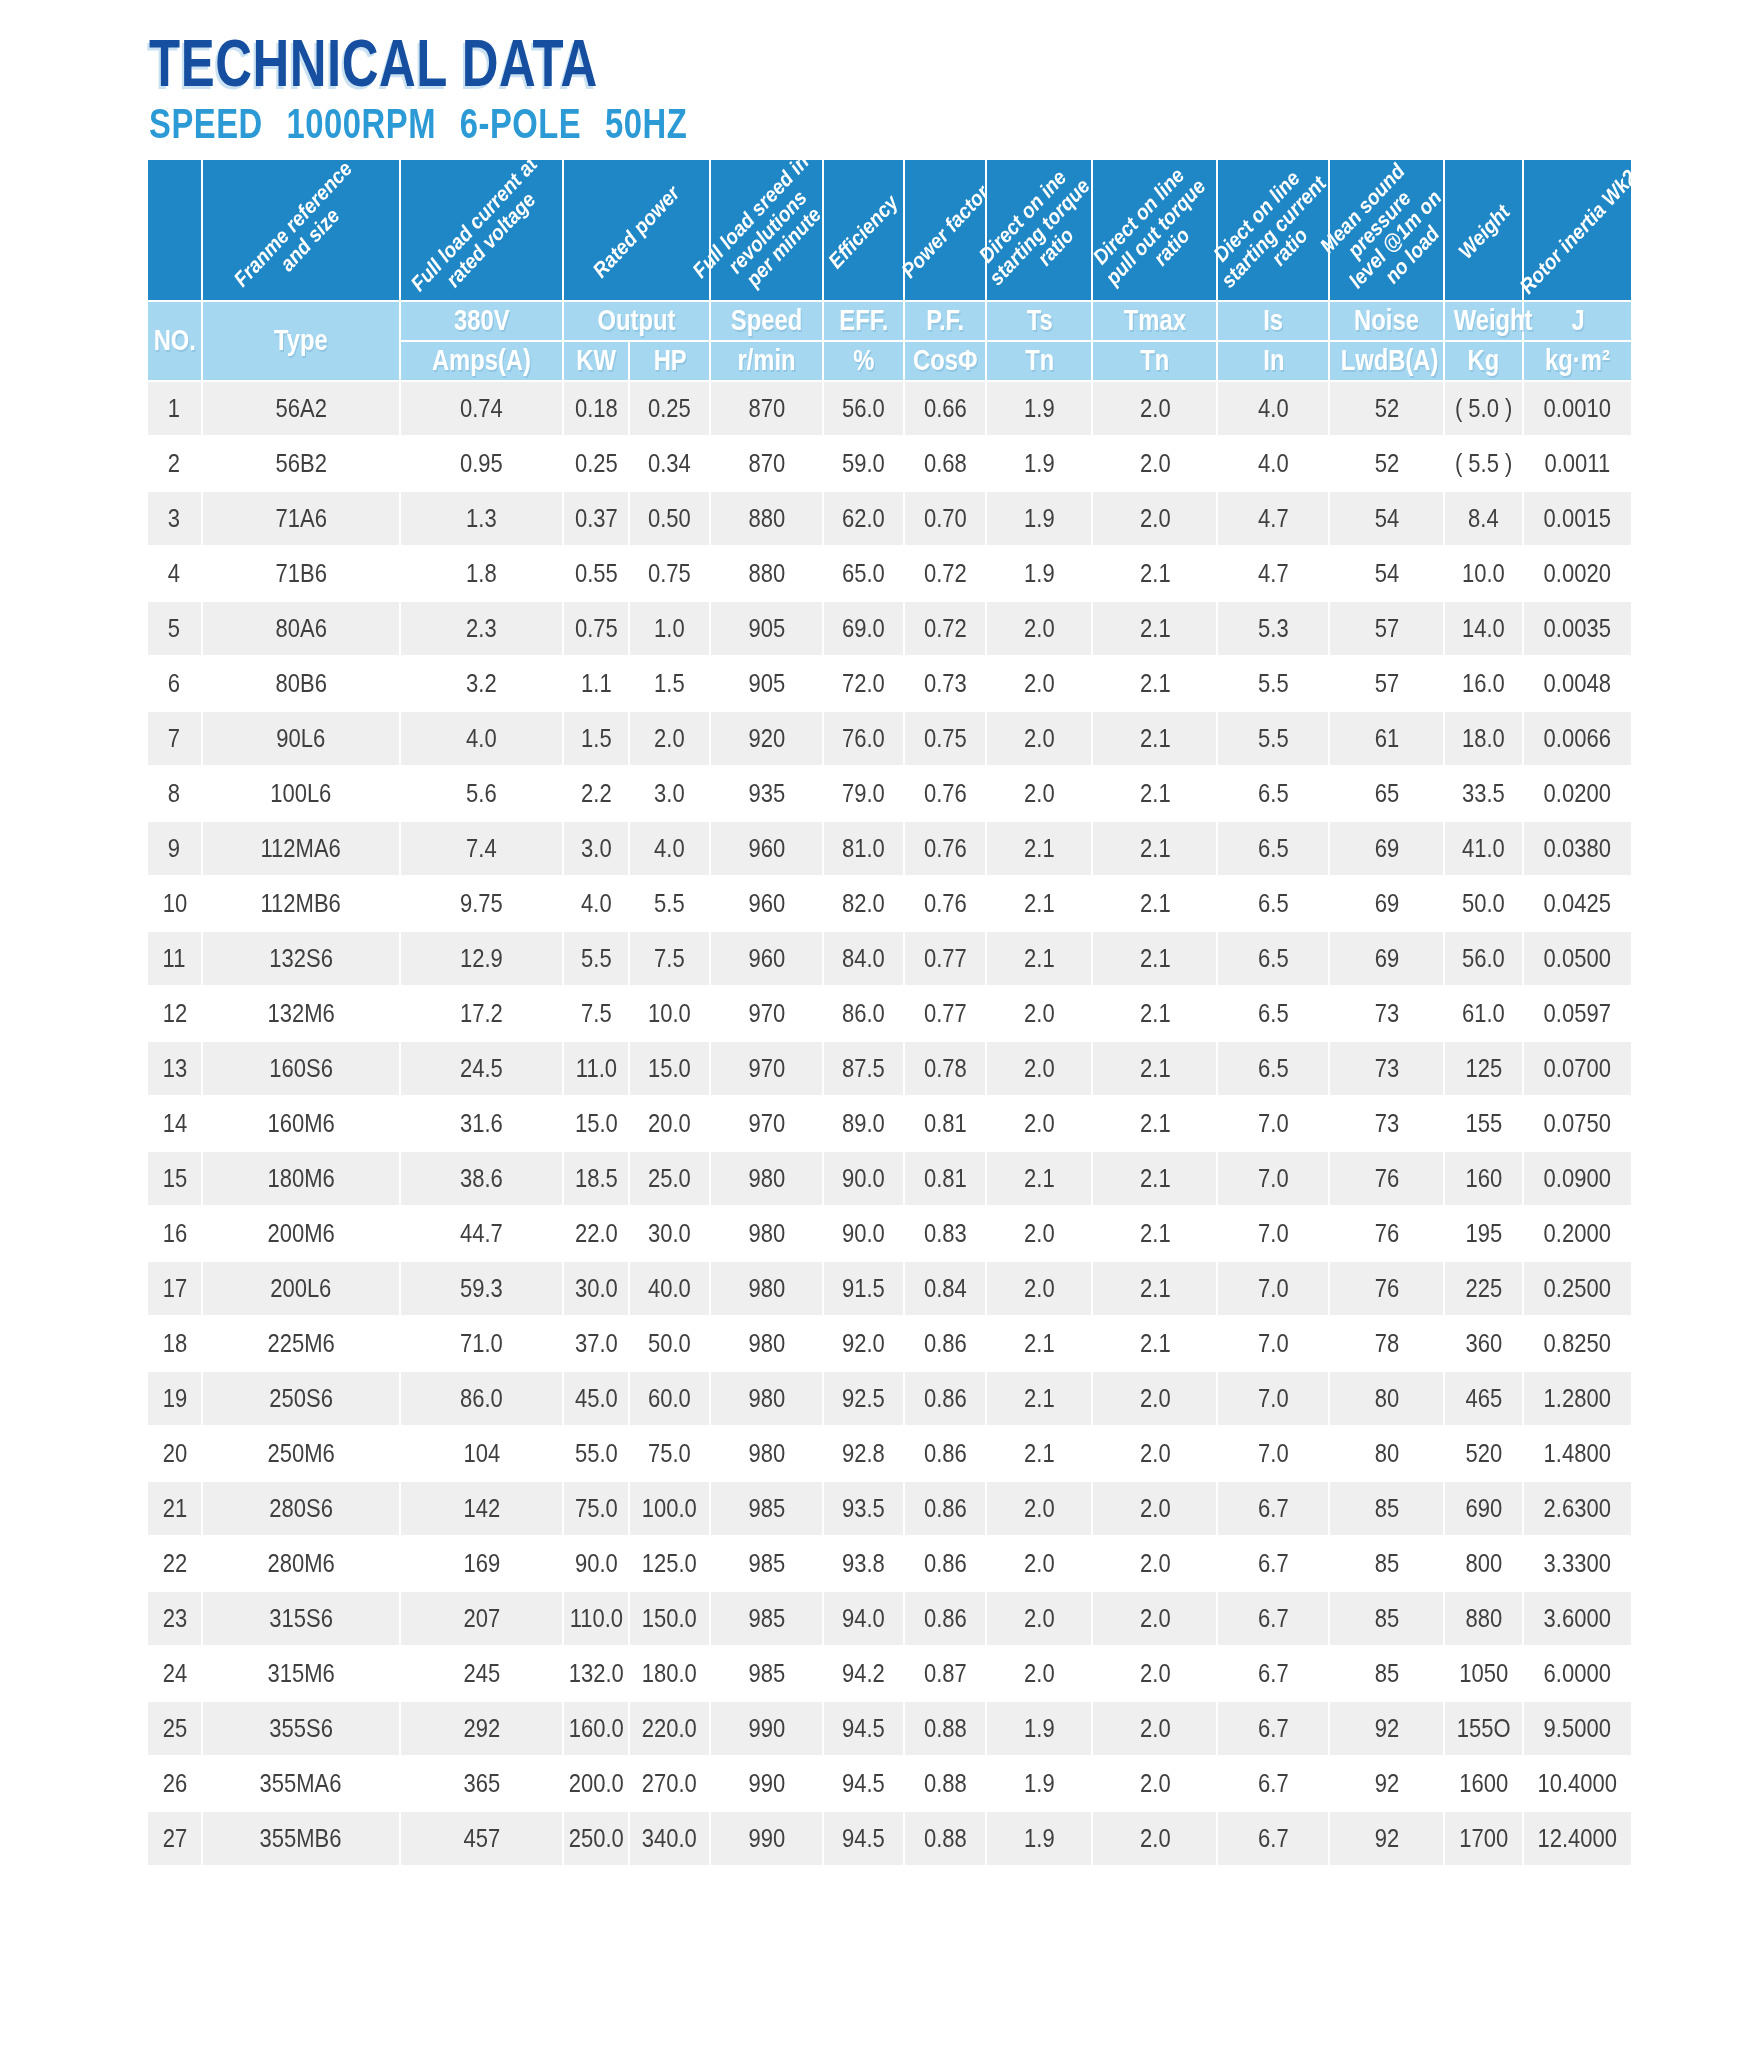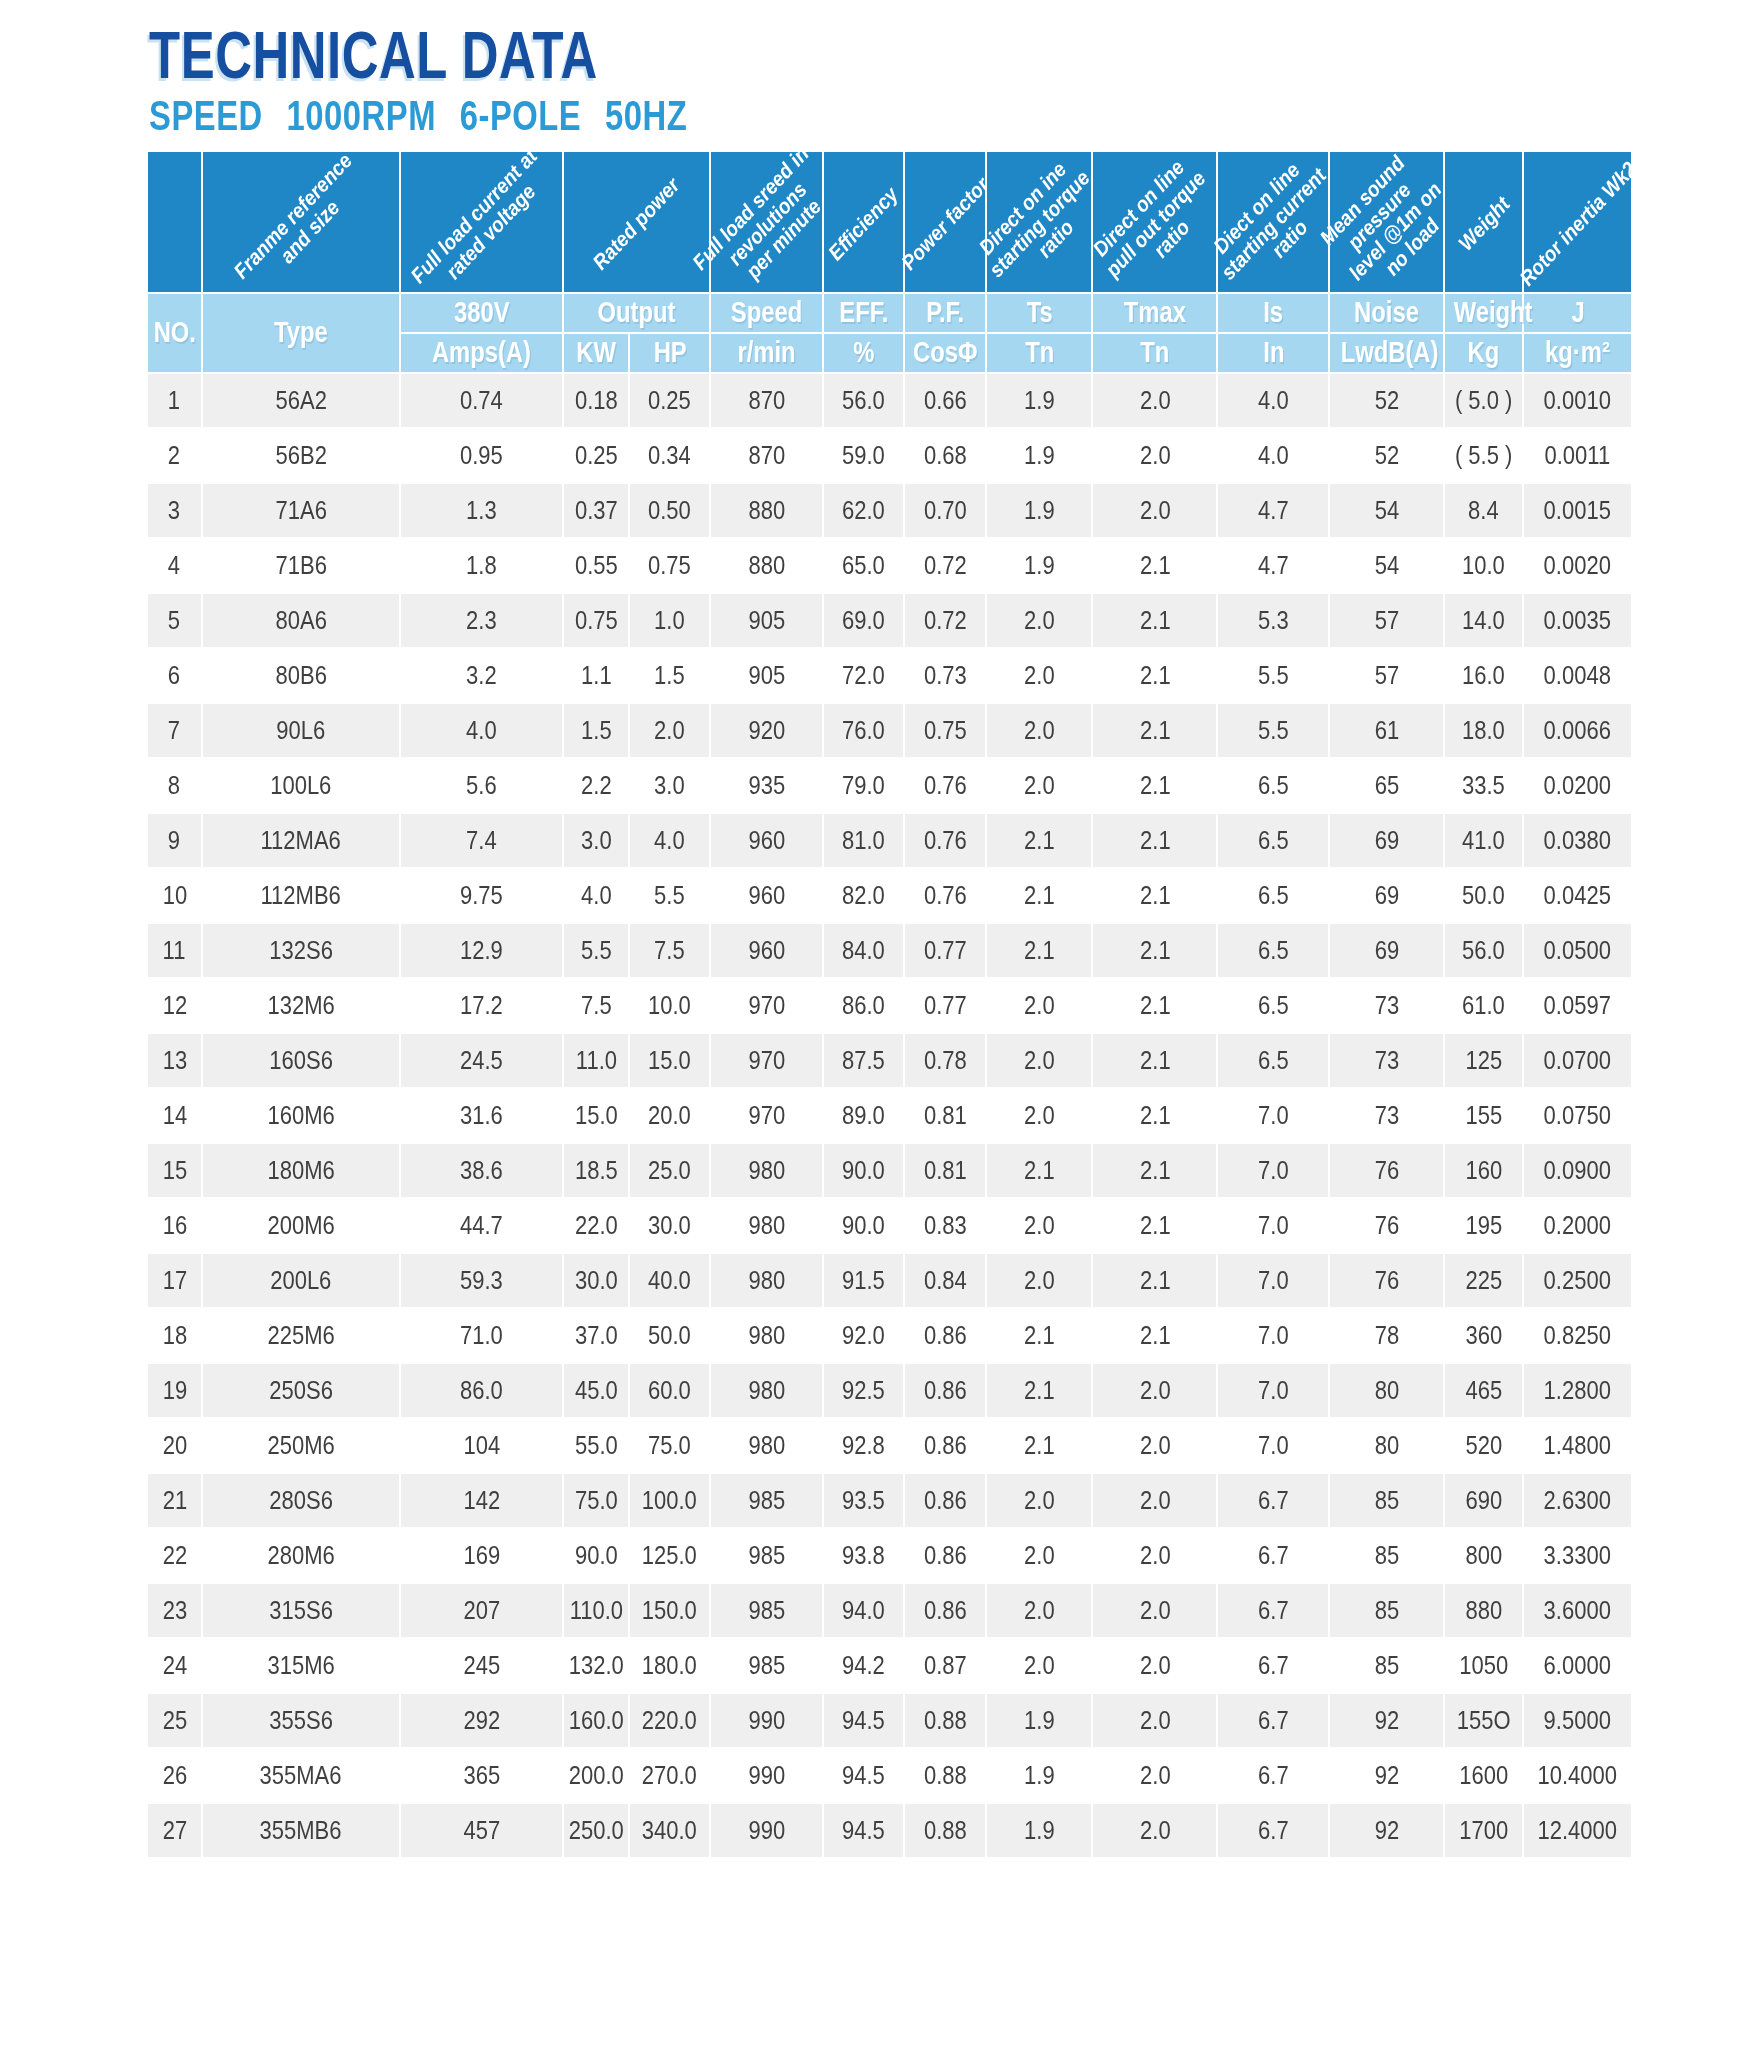--- a/index.html
+++ b/index.html
@@ -1,21 +1,21 @@
 <!DOCTYPE html>
 <html style="font-size:11.2px"><head>
 <meta charset="utf-8">
 <style>
   html, body { margin:0; padding:0; background:#ffffff; }
   body {
     width:1758px; height:2066px;
     font-family:"Liberation Sans", sans-serif;
     position:relative; overflow:hidden;
   }
-  .content { padding-left:149px; padding-top:21px; }
+  .content { padding-left:149px; padding-top:29px; }
 
   .title {
     font-size:67px; font-weight:bold; color:#164f9f;
     line-height:1.0; letter-spacing:0.7px;
     transform:scaleX(0.76); transform-origin:left center;
     text-shadow:-2.8px 2.8px 0 rgba(70,150,210,0.28);
     white-space:nowrap;
   }
   .subtitle {
     margin-top:7px;

